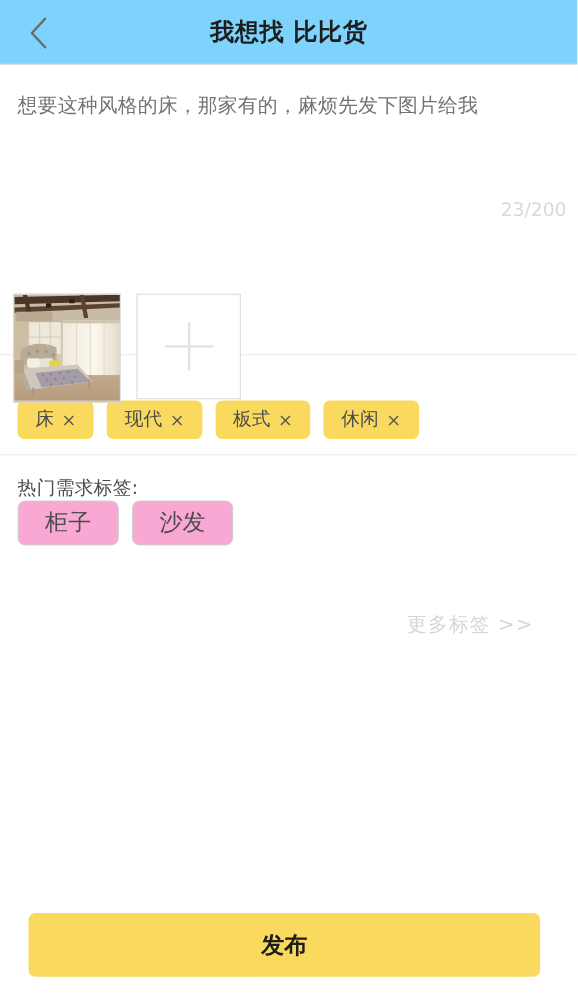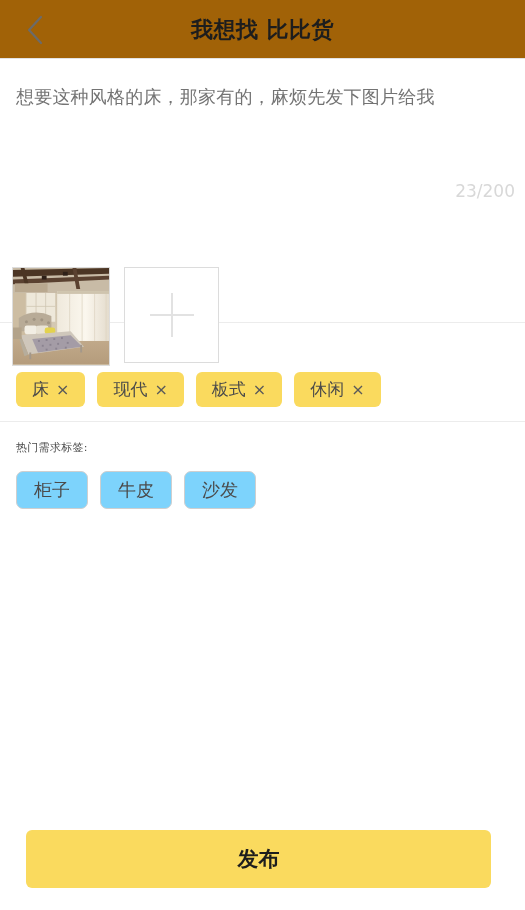--- a/index.html
+++ b/index.html
@@ -7,21 +7,21 @@
     width: 525px; height: 910px;
     background: #ffffff;
     font-family: "DejaVu Sans", "Liberation Sans", sans-serif;
     overflow: hidden;
   }
   .phone { position: relative; width: 525px; height: 910px; background: #fff; }
 
   
   .header {
     position: relative; height: 59px; width: 100%;
-    background: #a16207;
+    background: #7dd3fc;
     border-bottom: 1px solid #e3e3e3;
     display: flex; align-items: center; justify-content: center;
   }
   .back-btn {
     position: absolute; left: 8px; top: 0; height: 59px; width: 54px;
     display: flex; align-items: center; justify-content: center;
     cursor: pointer;
   }
   .chev { display: block; }
   .header-title {
@@ -68,39 +68,39 @@
     content: ""; position: absolute; background: #e2e2e2;
   }
   .add-box::before { left: 50%; top: 25px; width: 2px; height: 44px; margin-left: -1px; }
   .add-box::after  { top: 50%; left: 25px; height: 2px; width: 44px; margin-top: -1px; }
 
   .divider { height: 1px; background: #ececec; width: 100%; }
 
   
   .section { padding: 18px 16px 14px 16px; }
   .section-label {
-    font-size: 11px; color: #4b4b4b; margin-bottom: 16px;
+    font-size: 17px; color: #4b4b4b; 
     letter-spacing: 0.3px;
   }
   .chips { display: flex; flex-wrap: wrap; gap: 12px; }
 
   .chip-selected {
     background: #fada5e; color: #4a4a4a;
     border-radius: 6px;
     padding: 9px 16px;
     font-size: 17px;
     display: inline-flex; align-items: center; gap: 7px;
     cursor: pointer; line-height: 1;
   }
   .chip-x { font-size: 16px; color: #5a5a5a; }
 
   .chip-outline {
     border: 1px solid #cfcfcf; color: #4b4b4b;
-    border-radius: 7px; background: #7dd3fc;
-    padding: 9px 17px; font-size: 18px;
+    border-radius: 7px; background: #f9a8d4;
+    padding: 9px 24px; font-size: 21px;
     cursor: pointer; line-height: 1;
   }
 
   .more-tags {
     text-align: right;
     padding: 60px 24px 0 0;
     font-size: 18px; color: #d6d6d6;
     cursor: pointer;
     letter-spacing: 1px;
   }
@@ -248,22 +248,22 @@
       </span>
     </div>
   </div>
 
   <div class="divider"></div>
 
   <div class="section">
     <div class="section-label">热门需求标签:</div>
     <div class="chips">
       <span class="chip-outline">柜子</span>
-      <span class="chip-outline">牛皮</span>
       <span class="chip-outline">沙发</span>
     </div>
+    <div class="more-tags">更多标签 &gt;&gt;</div>
   </div>
 
   <div class="publish-wrap">
     <button class="publish-btn">发布</button>
   </div>
 
 </div>
 
 </body></html>

